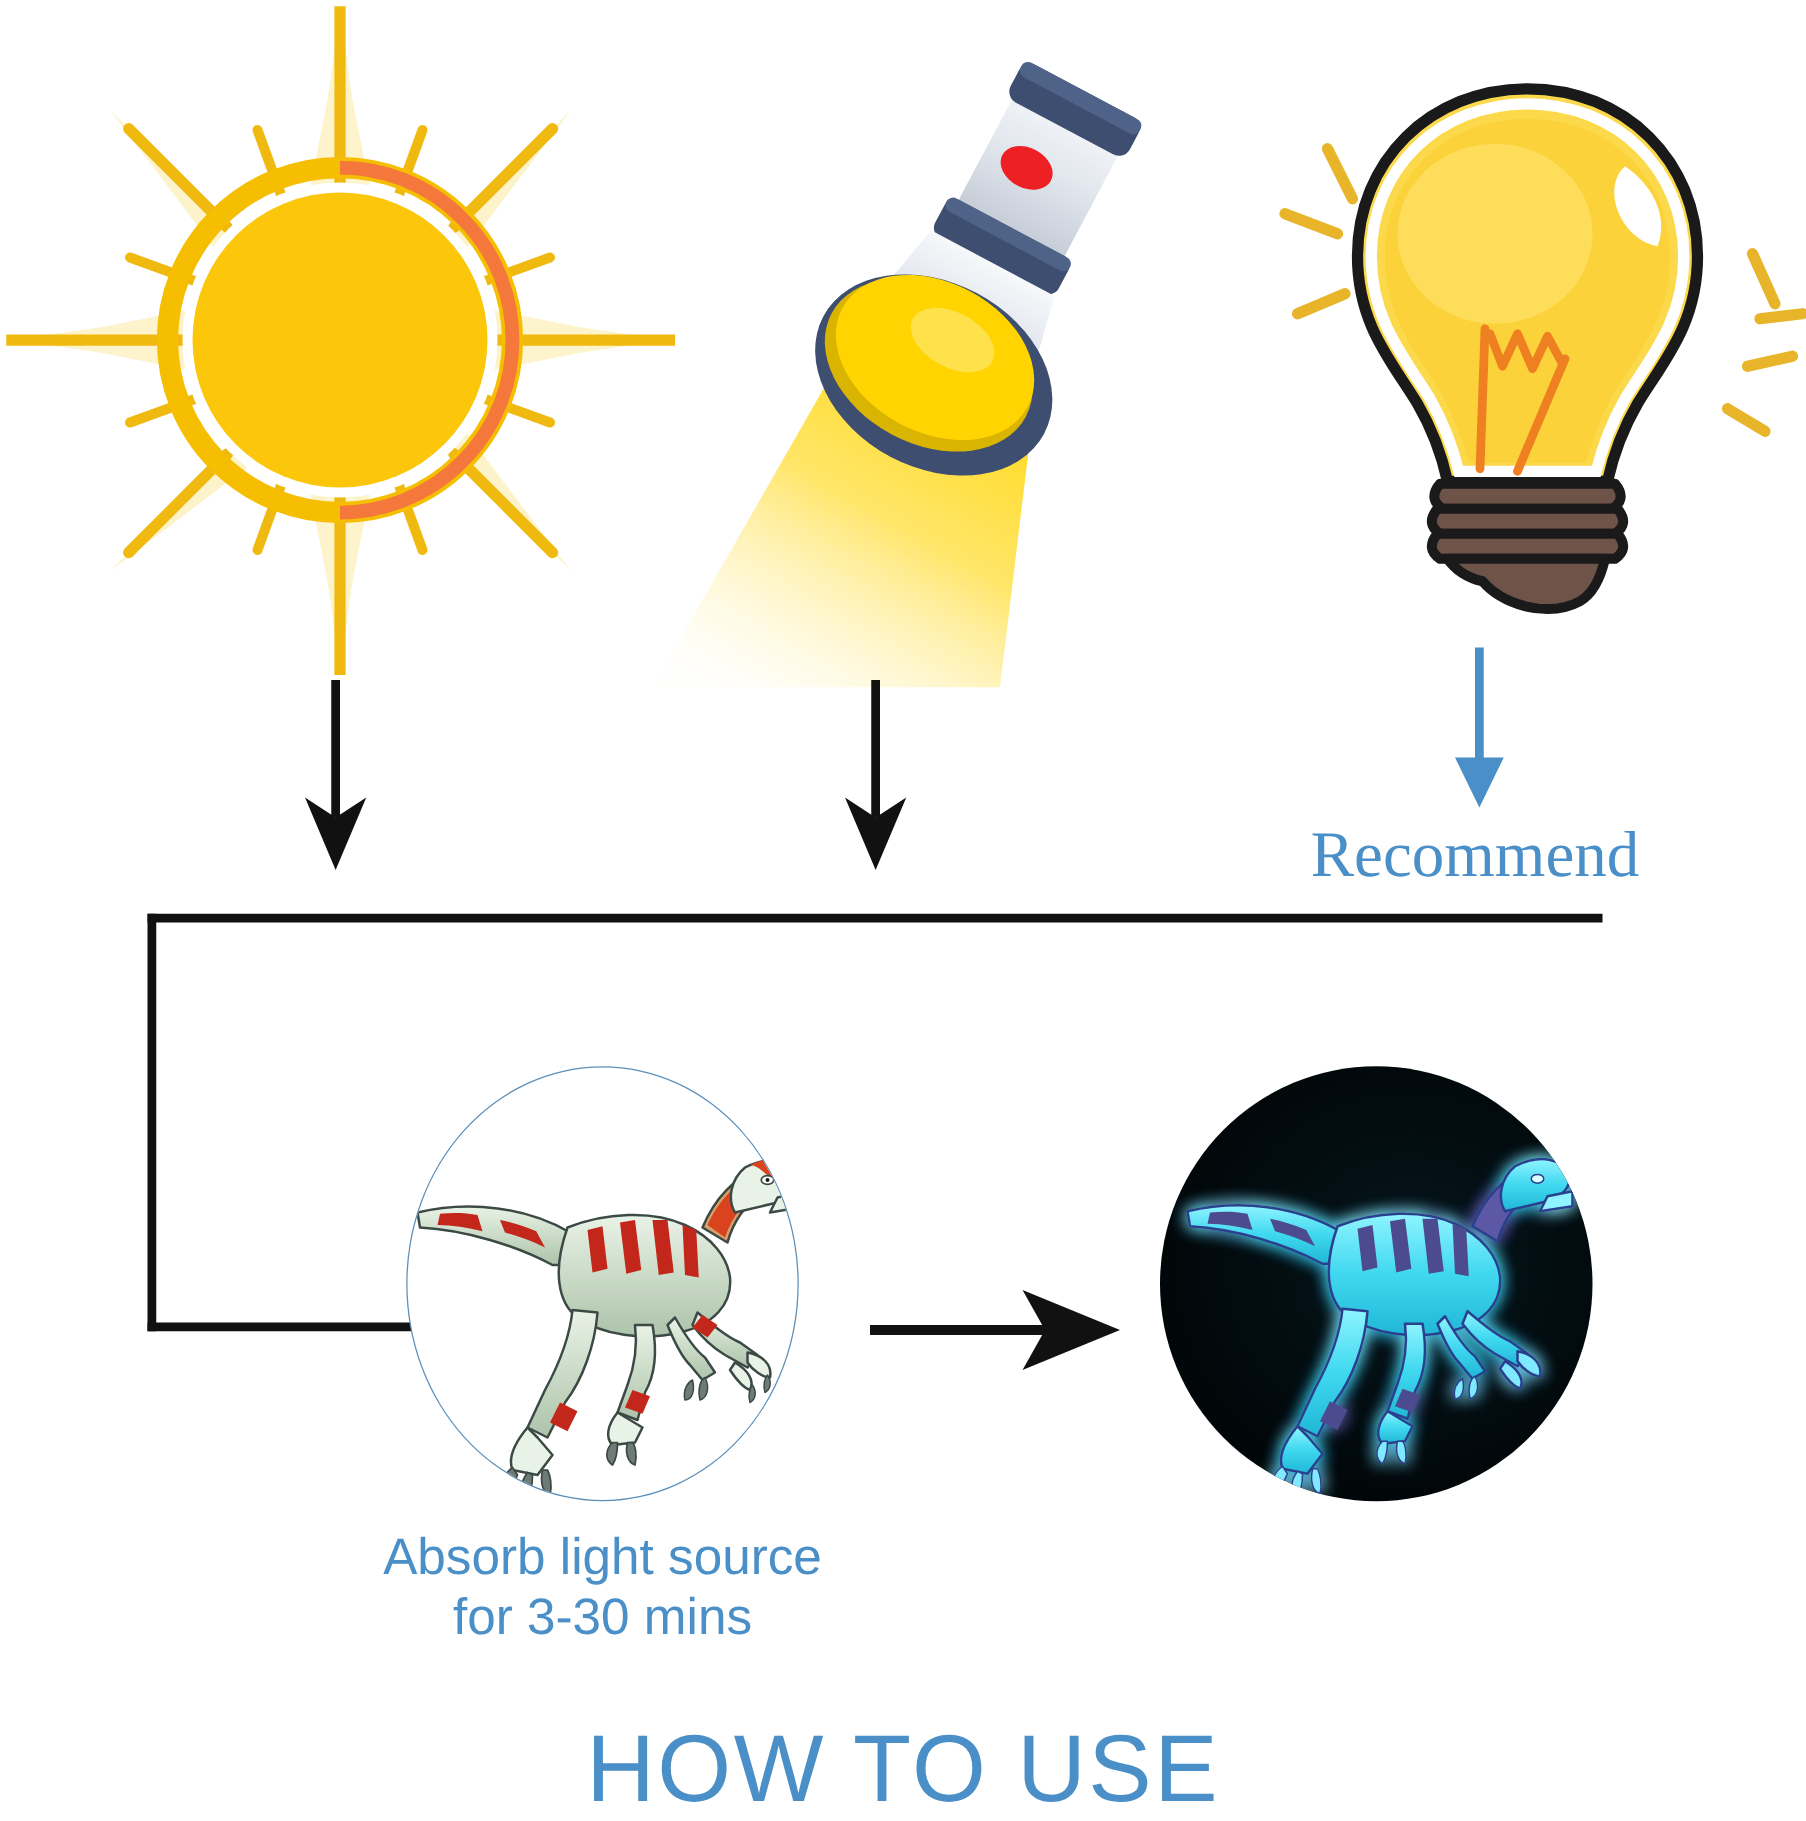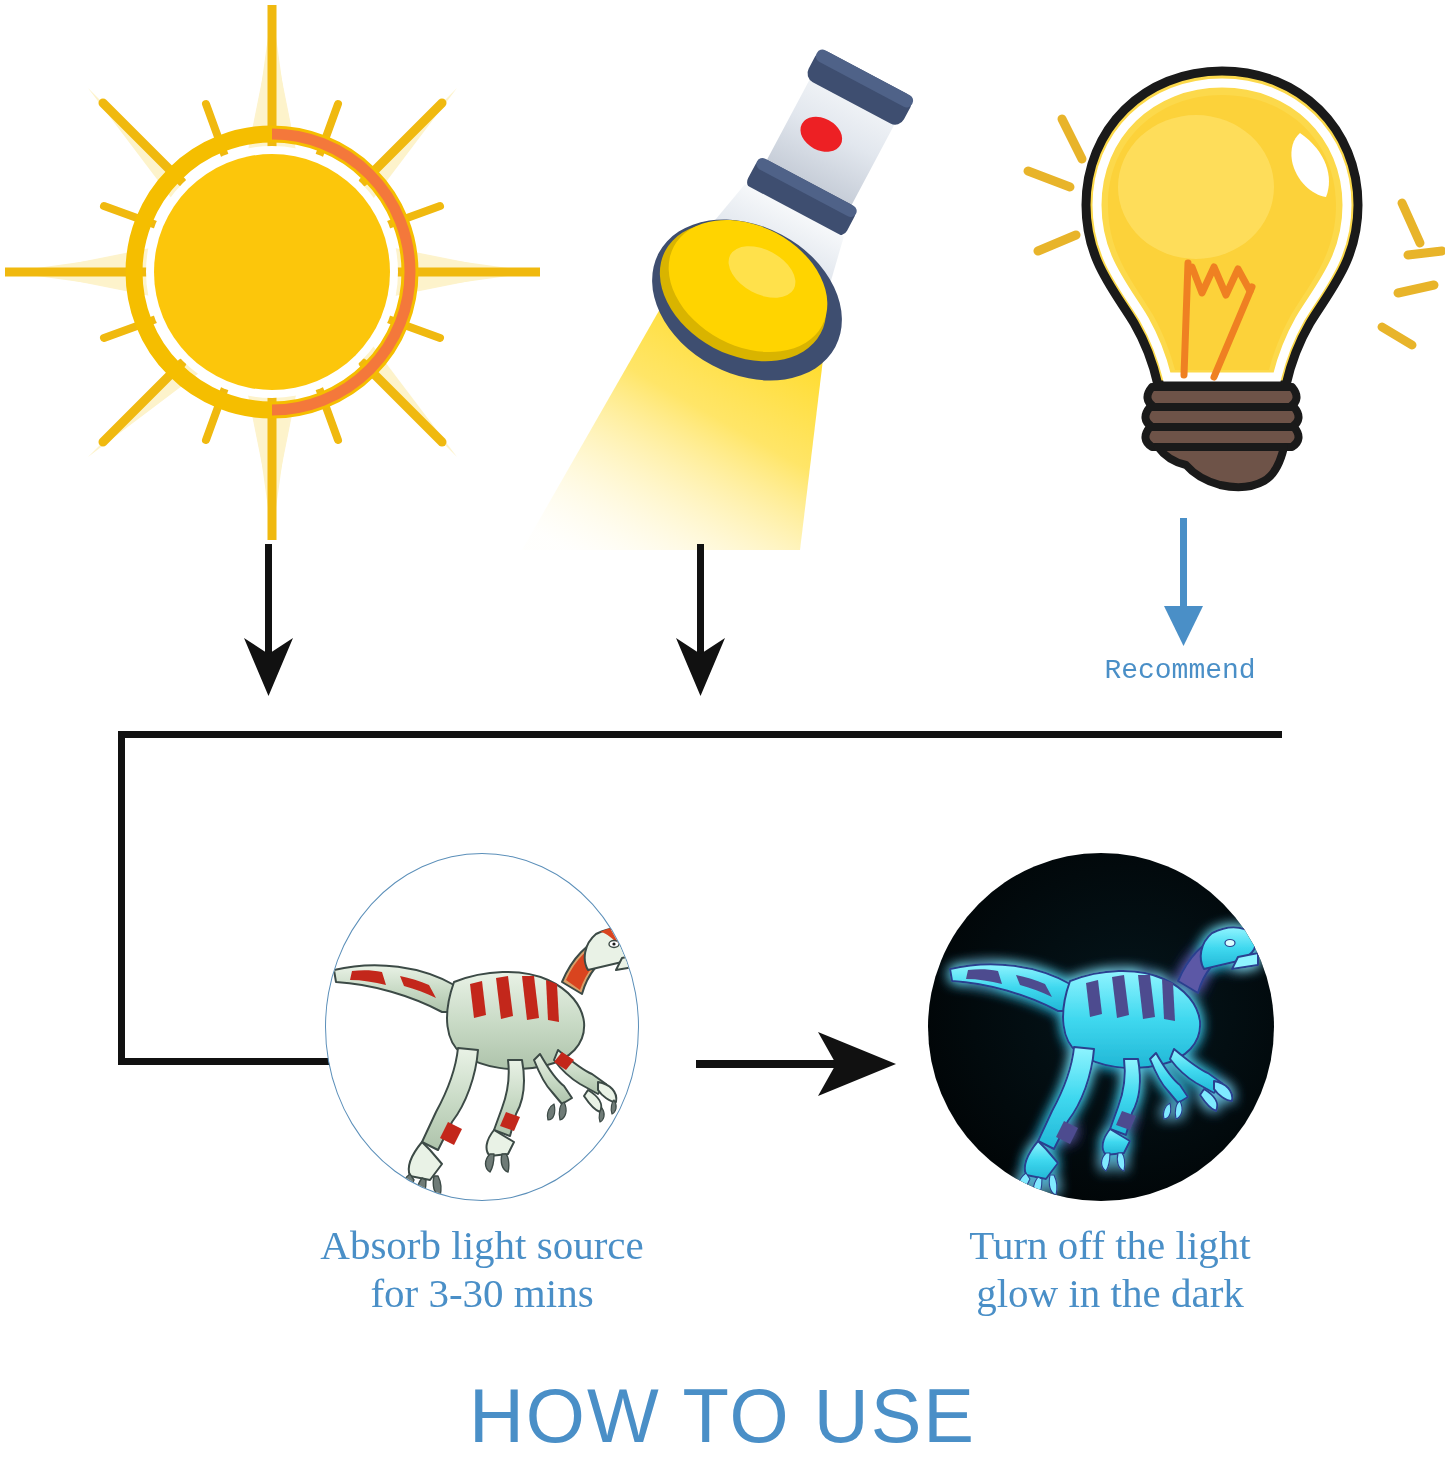--- a/index.html
+++ b/index.html
@@ -38,23 +38,23 @@
 
   
   .down-arrow-svg { overflow: visible; }
 
   
   #recommend-label {
     left: 1020px;
     top: 655px;
     width: 320px;
     text-align: center;
-    font-size: 28px;
+    font-size: 52px;
     color: #4a8fc7;
-    font-family: Liberation Mono, monospace;
+    font-family: Liberation Serif, serif;
     letter-spacing: 0px;
     white-space: nowrap;
   }
 
   
   #connector-bracket {
     left: 100px; top: 720px; width: 1220px; height: 380px;
   }
 
   
@@ -78,21 +78,21 @@
 
   
   #mid-arrow { left: 690px; top: 1020px; width: 240px; height: 90px; }
 
   
   .step-caption {
     font-size: 41px;
     line-height: 1.17;
     color: #4a8fc7;
     text-align: center;
-    font-family: Liberation Serif, serif;
+    font-family: Liberation Sans, sans-serif;
   }
   #caption-absorb {
     left: 232px; top: 1222px; width: 500px;
   }
   #caption-glow {
     left: 860px; top: 1222px; width: 500px;
   }
   .cap-line { display:block; }
 
   
@@ -462,20 +462,16 @@
       <rect x="6" y="40" width="142" height="8" fill="#111111"></rect>
       <polygon points="206,44 128,12 146,44 128,76" fill="#111111"></polygon>
     </svg>
   </div>
 
   <div class="abs step-caption" id="caption-absorb">
     <span class="cap-line">Absorb light source</span>
     <span class="cap-line">for 3-30 mins</span>
   </div>
 
-  <div class="abs step-caption" id="caption-glow">
-    <span class="cap-line">Turn off the light</span>
-    <span class="cap-line">glow in the dark</span>
-  </div>
 
   <div class="abs" id="how-to-use-title">HOW TO USE</div>
 
 </div>
 
 </body></html>

